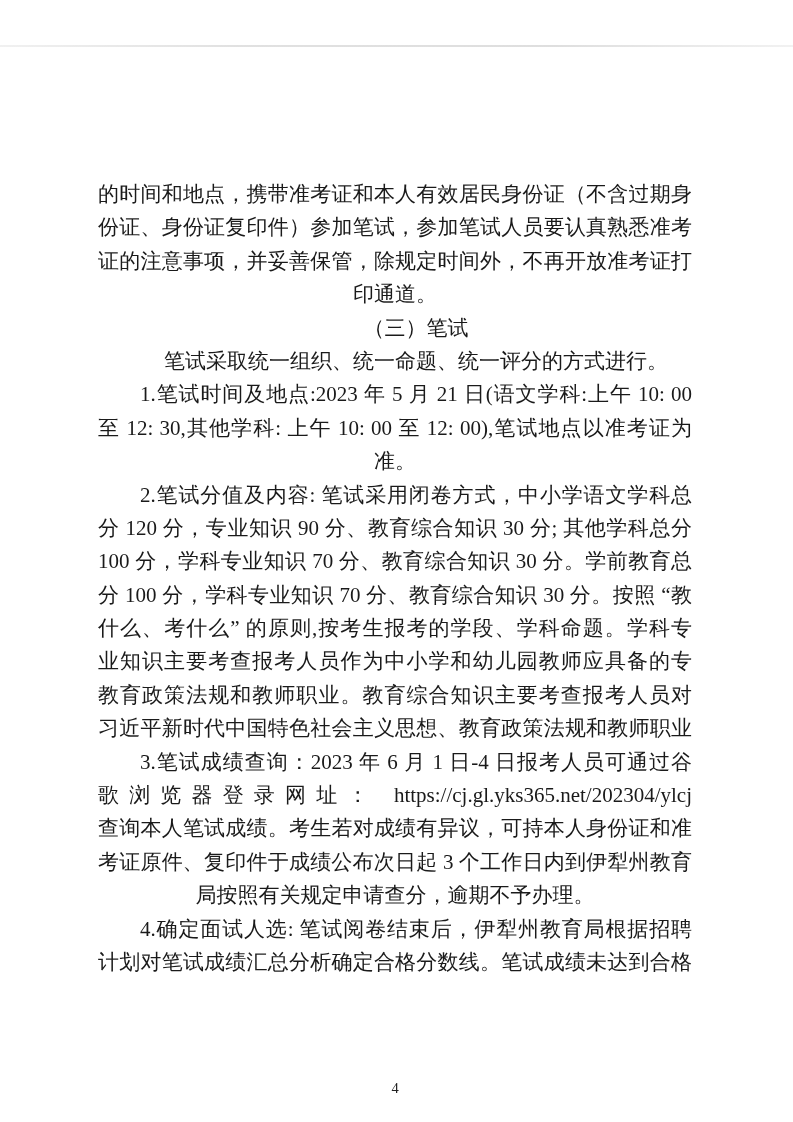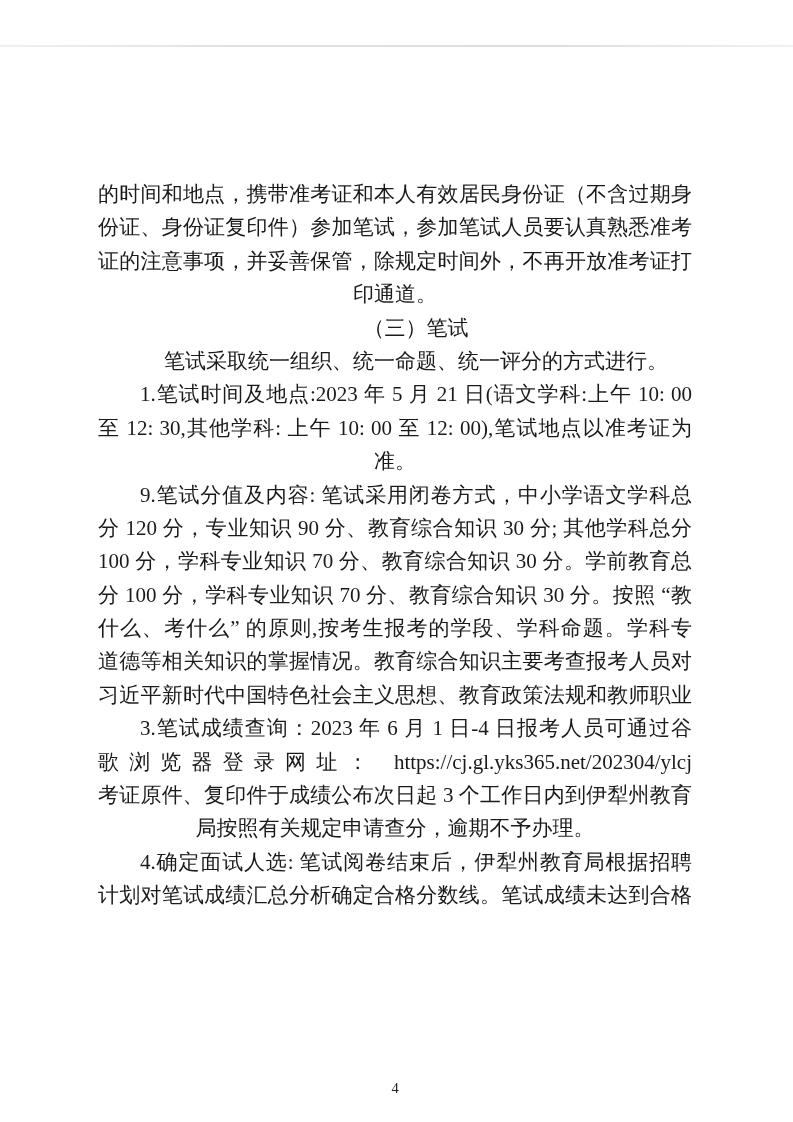--- a/index.html
+++ b/index.html
@@ -62,29 +62,31 @@
   <div class="doc-body">
       <div class="line fill"><span class="reg">的时间和地点，携带准考证和本人有效居民身份证（不含过期身</span></div>
       <div class="line fill"><span class="reg">份证、身份证复印件）参加笔试，参加笔试人员要认真熟悉准考</span></div>
       <div class="line fill"><span class="reg">证的注意事项，并妥善保管，除规定时间外，不再开放准考证打</span></div>
       <div class="line"><span class="reg">印通道。</span></div>
       <div class="line indent"><span class="bold">（三）笔试</span></div>
       <div class="line indent"><span class="reg">笔试采取统一组织、统一命题、统一评分的方式进行。</span></div>
       <div class="line indent fill"><span class="bold">1.笔试时间及地点:</span><span class="reg">2023 年 5 月 21 日(语文学科:上午 10: 00</span></div>
       <div class="line fill"><span class="reg">至 12: 30,其他学科: 上午 10: 00 至 12: 00),笔试地点以准考证为</span></div>
       <div class="line"><span class="reg">准。</span></div>
-      <div class="line indent fill"><span class="bold">9.笔试分值及内容:</span><span class="reg"> 笔试采用闭卷方式，中小学语文学科总</span></div>
+      <div class="line indent fill"><span class="bold">2.笔试分值及内容:</span><span class="reg"> 笔试采用闭卷方式，中小学语文学科总</span></div>
       <div class="line fill"><span class="reg">分 120 分，专业知识 90 分、教育综合知识 30 分; 其他学科总分</span></div>
       <div class="line fill"><span class="reg">100 分，学科专业知识 70 分、教育综合知识 30 分。学前教育总</span></div>
       <div class="line fill"><span class="reg">分 100 分，学科专业知识 70 分、教育综合知识 30 分。按照 “教</span></div>
       <div class="line fill"><span class="reg">什么、考什么” 的原则,按考生报考的学段、学科命题。学科专</span></div>
-      <div class="line fill"><span class="reg">道德等相关知识的掌握情况。教育综合知识主要考查报考人员对</span></div>
+      <div class="line fill"><span class="reg">业知识主要考查报考人员作为中小学和幼儿园教师应具备的专</span></div>
+      <div class="line fill"><span class="reg">教育政策法规和教师职业。教育综合知识主要考查报考人员对</span></div>
       <div class="line fill"><span class="reg">习近平新时代中国特色社会主义思想、教育政策法规和教师职业</span></div>
       <div class="line indent fill"><span class="bold">3.笔试成绩查询：</span><span class="reg">2023 年 6 月 1 日-4 日报考人员可通过谷</span></div>
       <div class="line fill"><span class="reg">歌浏览器登录网址： https://cj.gl.yks365.net/202304/ylcj</span></div>
+      <div class="line fill"><span class="reg">查询本人笔试成绩。考生若对成绩有异议，可持本人身份证和准</span></div>
       <div class="line fill"><span class="reg">考证原件、复印件于成绩公布次日起 3 个工作日内到伊犁州教育</span></div>
       <div class="line"><span class="reg">局按照有关规定申请查分，逾期不予办理。</span></div>
       <div class="line indent fill"><span class="bold">4.确定面试人选:</span><span class="reg"> 笔试阅卷结束后，伊犁州教育局根据招聘</span></div>
       <div class="line fill"><span class="reg">计划对笔试成绩汇总分析确定合格分数线。笔试成绩未达到合格</span></div>
     </div>
 
   <div class="footer">
     <span>4</span>
   </div>
 </div>

